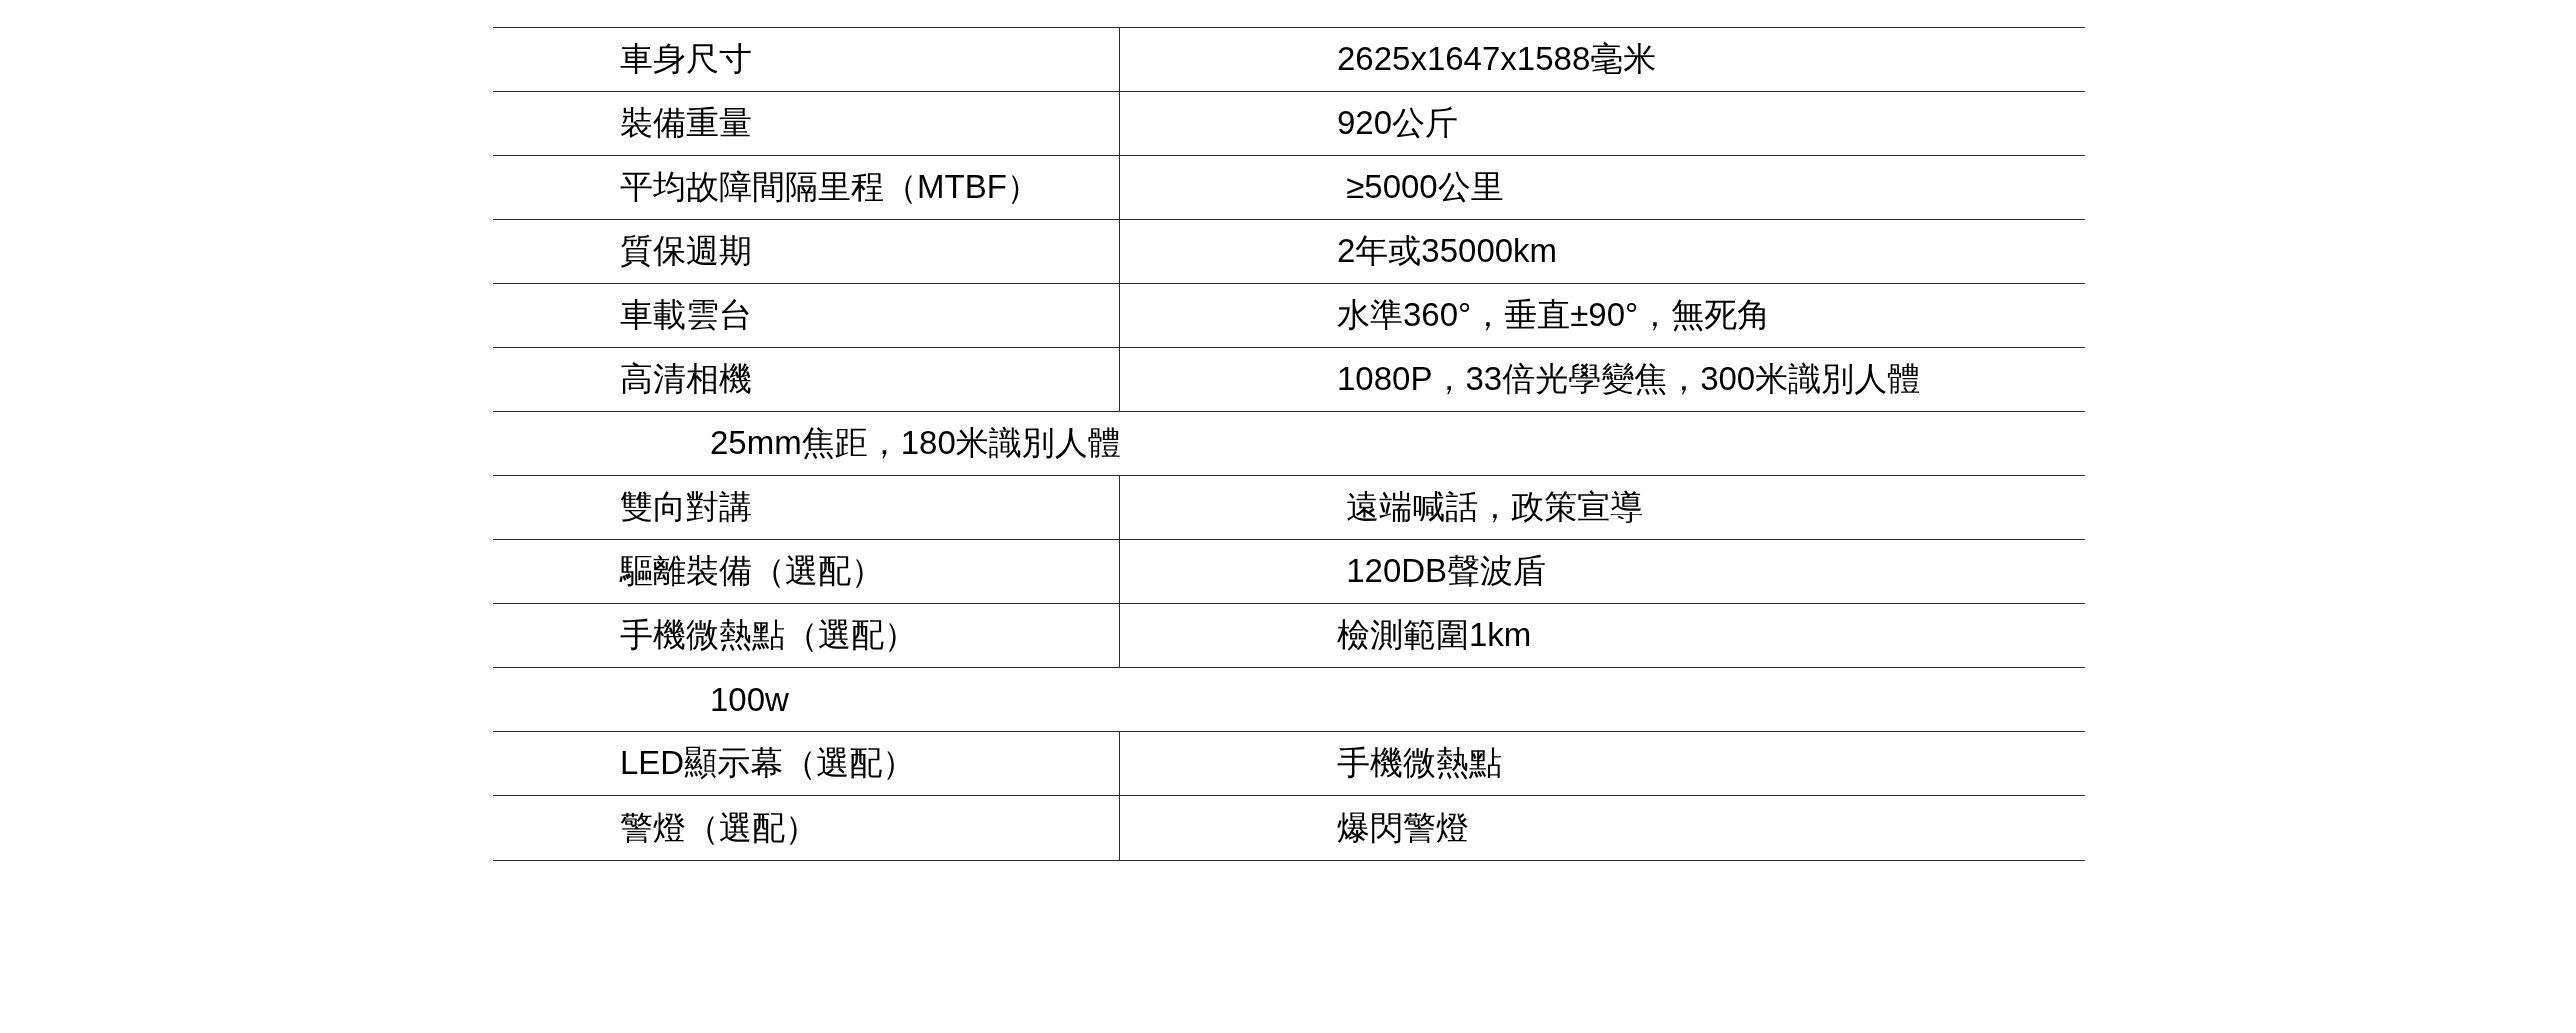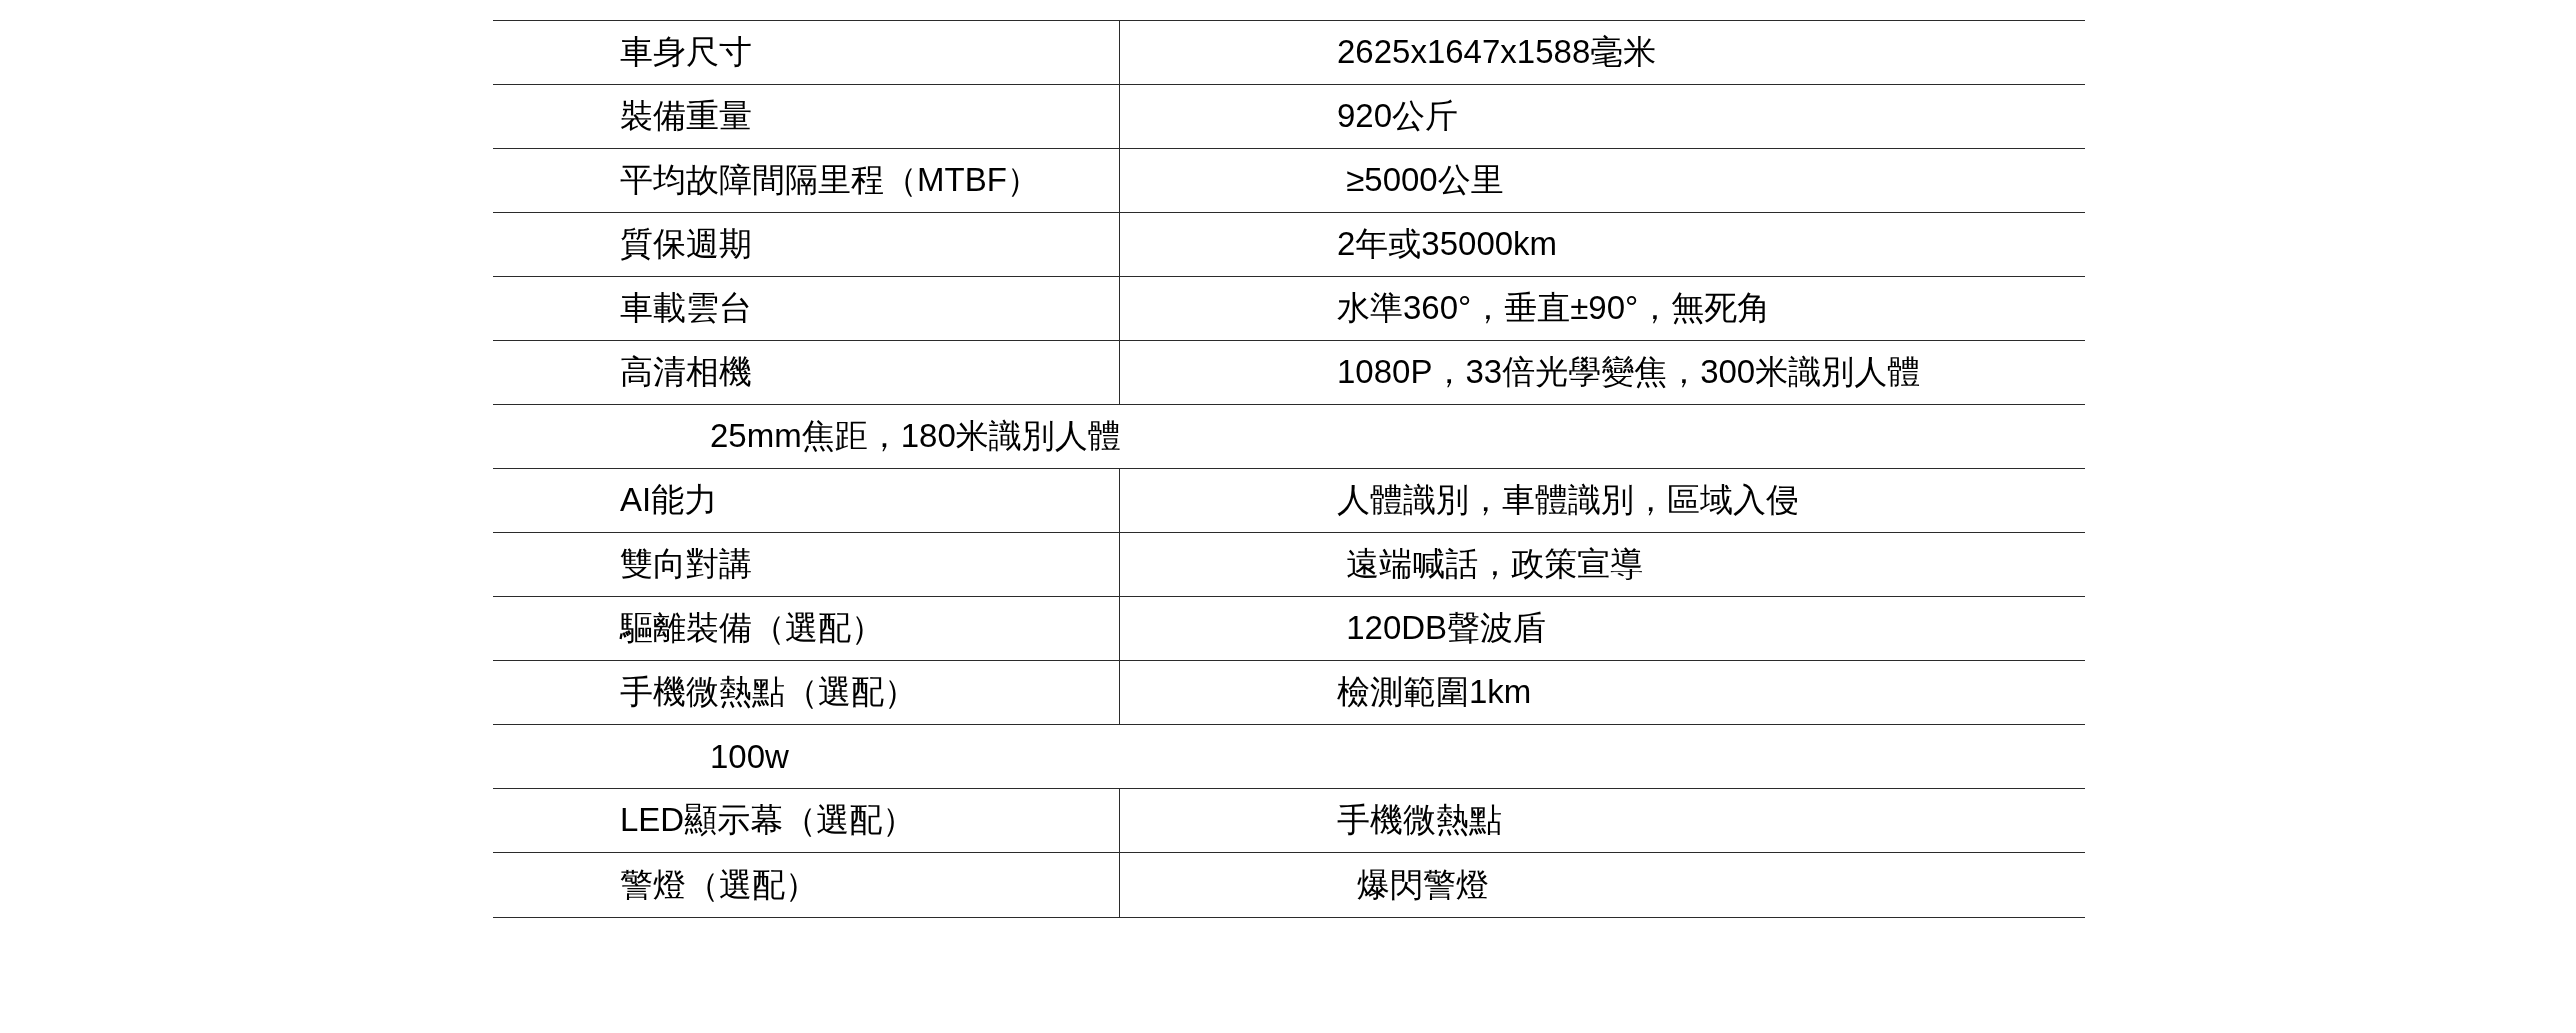--- a/index.html
+++ b/index.html
@@ -10,34 +10,33 @@
     width: 2576px;
     height: 1033px;
     position: relative;
     background: #ffffff;
     font-family: "Liberation Sans", sans-serif;
     color: #000000;
   }
   .spec-table {
     position: absolute;
     left: 493px;
-    top: 20px;
+    top: 27px;
     width: 1592px;
     border-top: 1.9px solid #2b2b2b;
     border-bottom: 1.9px solid #2b2b2b;
   }
   .spec-row {
     display: flex;
     height: 64px;
     box-sizing: border-box;
     border-bottom: 1.9px solid #2b2b2b;
   }
   .spec-row:last-child {
     border-bottom: none;
-    gap: 20px;
   }
   .spec-label {
     width: 627px;
     box-sizing: border-box;
     border-right: 1.9px solid #2b2b2b;
     display: flex;
     align-items: center;
     padding-left: 127px;
     font-size: 33px;
     letter-spacing: 0px;
@@ -78,24 +77,20 @@
     <div class="spec-value">水準360°，垂直±90°，無死角</div>
   </div>
   <div class="spec-row">
     <div class="spec-label">高清相機</div>
     <div class="spec-value">1080P，33倍光學變焦，300米識別人體</div>
   </div>
   <div class="spec-row">
     <div class="spec-value">25mm焦距，180米識別人體</div>
   </div>
   <div class="spec-row">
-    <div class="spec-label">AI能力</div>
-    <div class="spec-value">人體識別，車體識別，區域入侵</div>
-  </div>
-  <div class="spec-row">
     <div class="spec-label">雙向對講</div>
     <div class="spec-value"> 遠端喊話，政策宣導</div>
   </div>
   <div class="spec-row">
     <div class="spec-label">驅離裝備（選配）</div>
     <div class="spec-value"> 120DB聲波盾</div>
   </div>
   <div class="spec-row">
     <div class="spec-label">手機微熱點（選配）</div>
     <div class="spec-value">檢測範圍1km</div>

